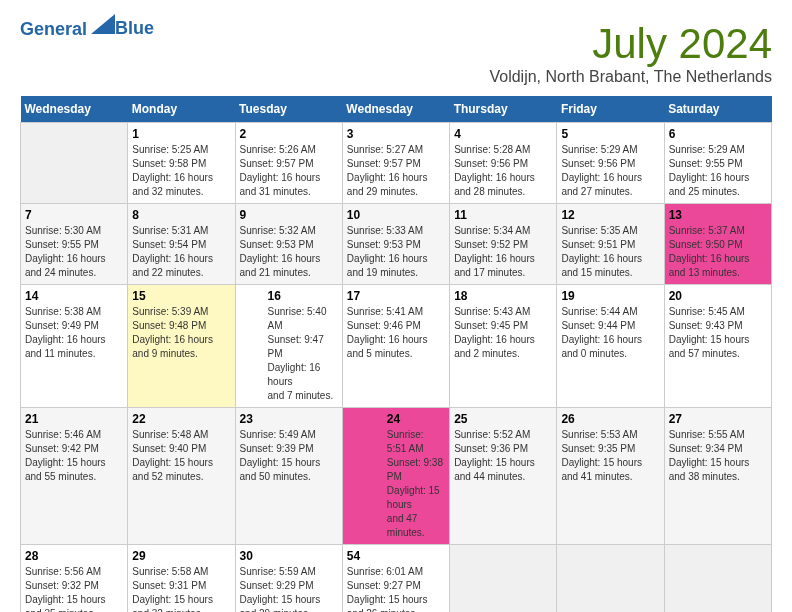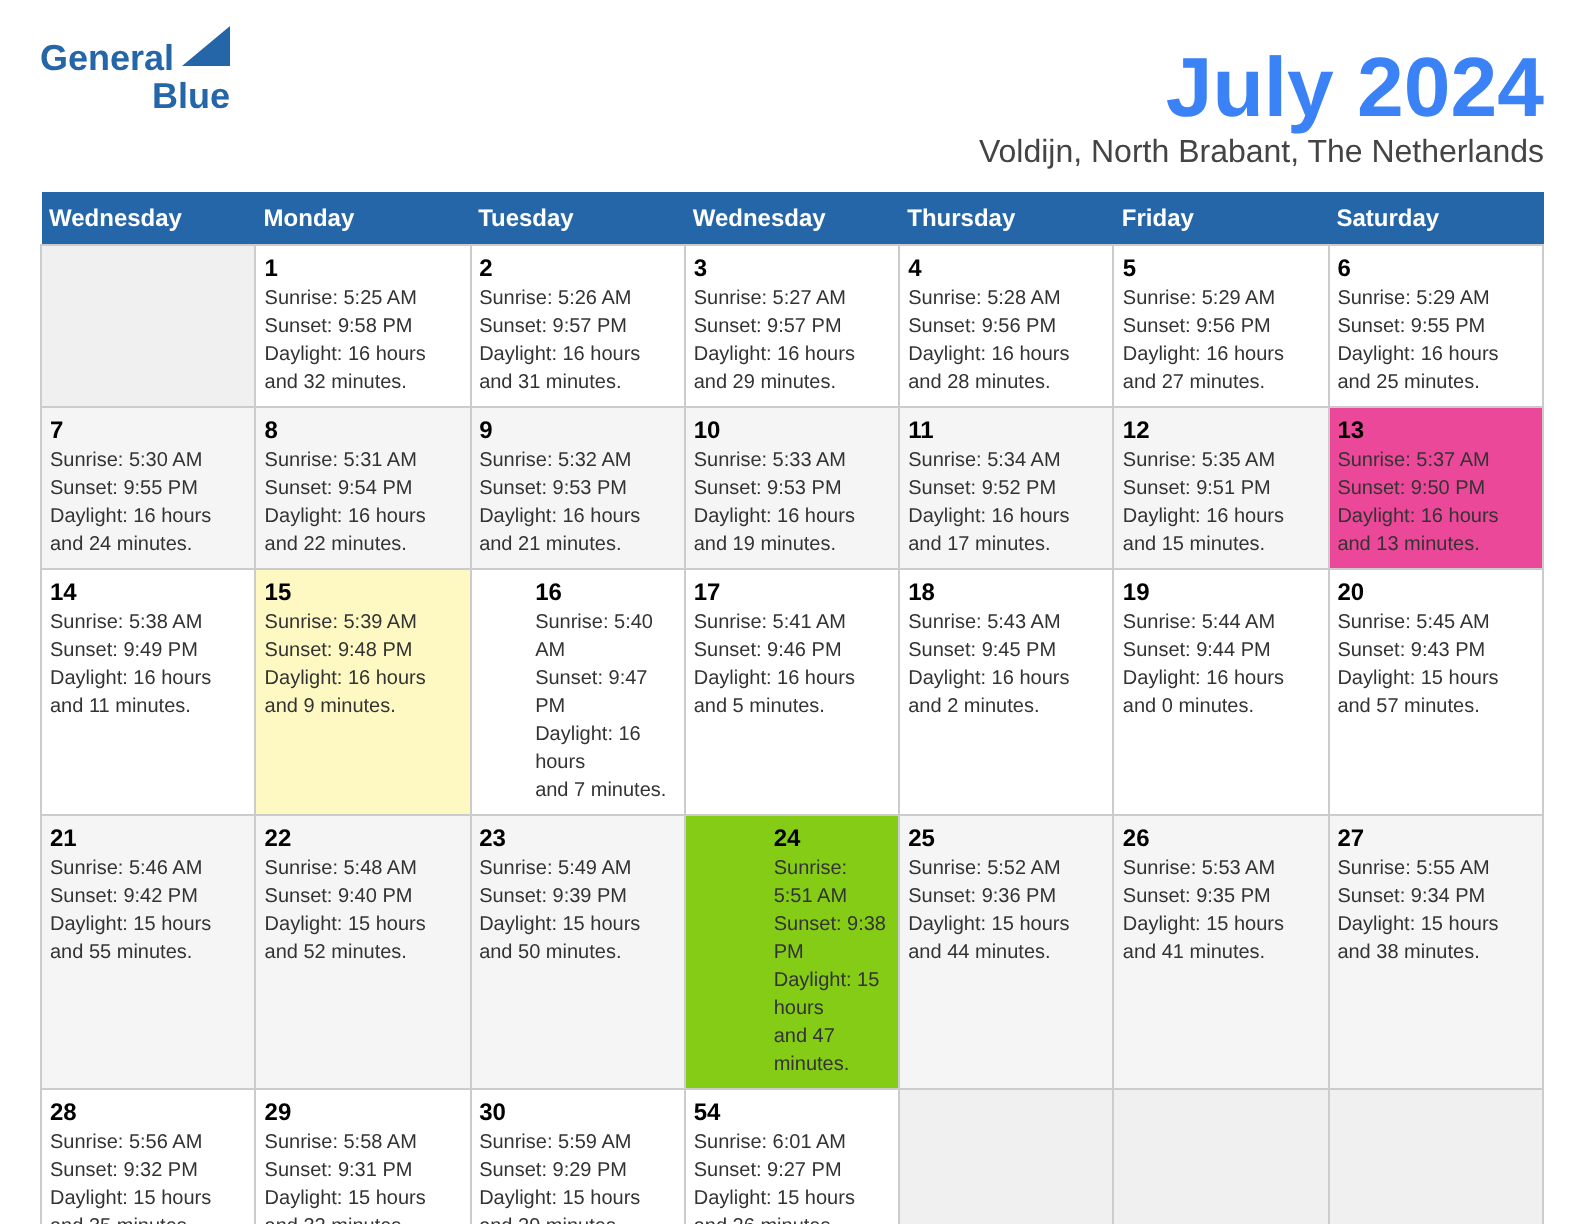--- a/index.html
+++ b/index.html
@@ -11,30 +11,30 @@
       padding: 20px;
     }
     .header {
       display: flex;
       justify-content: space-between;
       align-items: flex-start;
       margin-bottom: 10px;
     }
     .logo {
       display: flex;
-      flex-direction: column;
-      align-items: flex-end;
+      flex-direction: row;
+      align-items: flex-start;
     }
     .title-block {
       text-align: right;
     }
     .month-title {
       font-size: 42px;
-      font-weight: bold;
-      color: #3b82f6;
+      font-weight: normal;
+      color: #4d7c0f;
     }
     .location {
       font-size: 16px;
       color: #444;
     }
     table {
       width: 100%;
       border-collapse: collapse;
       font-size: 11px;
     }
@@ -205,21 +205,21 @@
           <div class="day-info">Sunrise: 5:46 AM<br>Sunset: 9:42 PM<br>Daylight: 15 hours<br>and 55 minutes.</div>
         </td>
         <td style="background: rgb(245, 245, 245); margin-left: 20px;">
           <div class="day-num">22</div>
           <div class="day-info">Sunrise: 5:48 AM<br>Sunset: 9:40 PM<br>Daylight: 15 hours<br>and 52 minutes.</div>
         </td>
         <td style="background: rgb(245, 245, 245);">
           <div class="day-num">23</div>
           <div class="day-info">Sunrise: 5:49 AM<br>Sunset: 9:39 PM<br>Daylight: 15 hours<br>and 50 minutes.</div>
         </td>
-        <td style="background: #84cc16; padding-left: 44px;">
+        <td style="background: #ec4899; padding-left: 44px;">
           <div class="day-num">24</div>
           <div class="day-info">Sunrise: 5:51 AM<br>Sunset: 9:38 PM<br>Daylight: 15 hours<br>and 47 minutes.</div>
         </td>
         <td style="background: rgb(245, 245, 245);">
           <div class="day-num">25</div>
           <div class="day-info">Sunrise: 5:52 AM<br>Sunset: 9:36 PM<br>Daylight: 15 hours<br>and 44 minutes.</div>
         </td>
         <td style="background: rgb(245, 245, 245);">
           <div class="day-num">26</div>
           <div class="day-info">Sunrise: 5:53 AM<br>Sunset: 9:35 PM<br>Daylight: 15 hours<br>and 41 minutes.</div>

